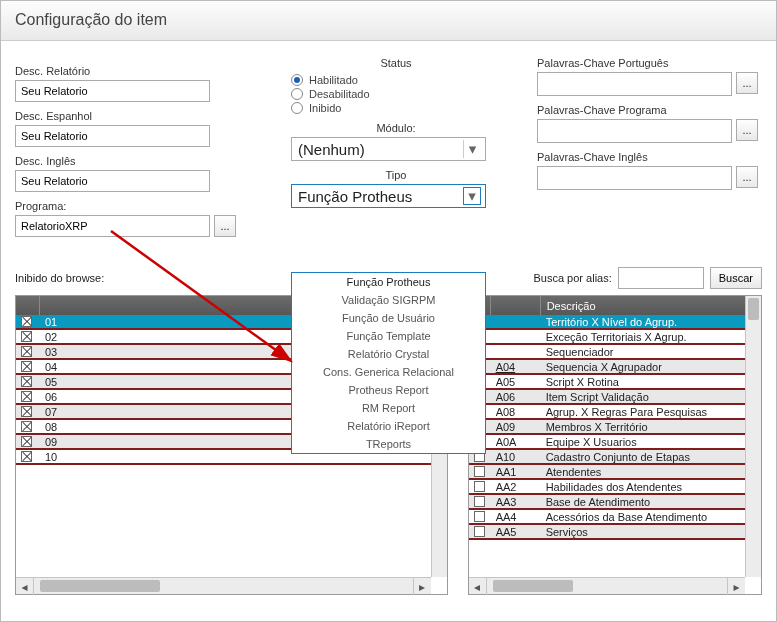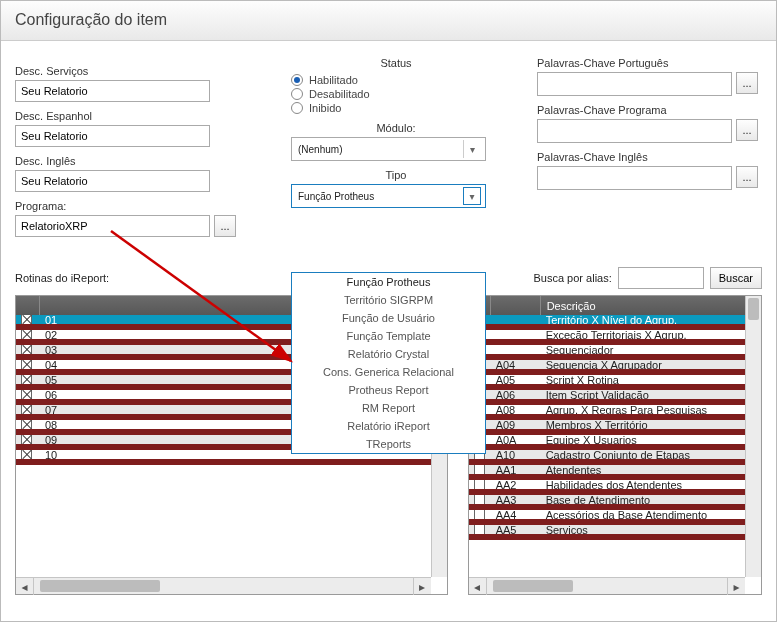--- a/index.html
+++ b/index.html
@@ -10,39 +10,39 @@
   .row{display:flex;gap:36px;}
   .col{flex:1;}
   .field-label{font-size:11px;color:#333;margin:8px 0 3px 0;display:block;}
   .text-input{width:195px;height:22px;border:1px solid #aaa;padding:2px 5px;font-size:11px;background:#fff;}
   .wide-input{width:195px;}
   .btn-small{width:22px;height:22px;border:1px solid #aaa;background:linear-gradient(#fefefe,#e9e9e9);display:inline-flex;align-items:center;justify-content:center;font-size:11px;margin-left:4px;vertical-align:top;cursor:pointer;}
   .radio-group{padding-top:2px;}
   .radio-row{display:flex;align-items:center;gap:6px;margin-bottom:2px;font-size:11px;color:#444;}
   .radio{width:12px;height:12px;border:1px solid #888;border-radius:50%;display:inline-block;position:relative;}
   .radio.checked::after{content:"";position:absolute;top:2px;left:2px;width:6px;height:6px;border-radius:50%;background:#1a5fb4;}
-  .select{width:195px;height:24px;border:1px solid #aaa;background:#fff;display:flex;align-items:center;justify-content:space-between;padding:0 4px 0 6px;font-size:10px;cursor:pointer;}
+  .select{width:195px;height:24px;border:1px solid #aaa;background:#fff;display:flex;align-items:center;justify-content:space-between;padding:0 4px 0 6px;font-size:15px;cursor:pointer;}
   .select .arrow-btn{width:18px;height:18px;border-left:1px solid #ccc;display:flex;align-items:center;justify-content:center;color:#666;}
   .select.open{border-color:#1a7dbf;}
   .dropdown{position:absolute;width:195px;border:1px solid #1a7dbf;background:#fff;z-index:20;font-size:11px;color:#555;}
   .dropdown .opt{padding:2px 6px;line-height:14px;cursor:pointer;}
   .dropdown .opt.sel{background:#fff;color:#222;font-weight:normal;}
   .keyword-input{width:195px;height:24px;border:1px solid #aaa;background:#fff;}
   .mid-bar{display:flex;align-items:center;justify-content:space-between;margin-top:30px;font-size:11px;}
   .search-box{display:flex;align-items:center;gap:6px;}
   .search-box input{width:86px;height:22px;border:1px solid #aaa;padding:2px 4px;font-size:11px;}
   .btn{height:22px;border:1px solid #aaa;background:linear-gradient(#fefefe,#e9e9e9);padding:0 8px;font-size:11px;cursor:pointer;}
   .tables{display:flex;gap:20px;margin-top:6px;}
   .table-wrap{border:1px solid #9a9a9a;position:relative;background:#fff;}
   .tw-left{width:435px;height:300px;}
   .tw-right{width:296px;height:300px;}
   .thead{display:flex;background:linear-gradient(#6b6b6b,#575757);color:#fff;font-size:11px;height:19px;align-items:flex-end;}
   .thead .th{padding:0 6px;border-right:1px solid #888;height:100%;display:flex;align-items:center;}
   .tbody{overflow:hidden;}
-  .tr{display:flex;height:15px;border-bottom:6px solid #7f1d1d;font-size:11px;align-items:center;}
+  .tr{display:flex;height:15px;border-bottom:2px solid #7f1d1d;font-size:11px;align-items:center;}
   .tr.alt{background:#e8e8e8;}
   .tr.sel{background:#0b9abf;color:#fff;}
   .td{padding:0 5px;overflow:hidden;white-space:nowrap;display:flex;align-items:center;height:100%;}
   .chk{width:11px;height:11px;border:1px solid #666;background:#fff;display:inline-block;position:relative;}
   .chk.checked::before,.chk.checked::after{content:"";position:absolute;background:#333;}
   .chk.checked::before{width:12px;height:1px;top:4px;left:-1px;transform:rotate(45deg);}
   .chk.checked::after{width:12px;height:1px;top:4px;left:-1px;transform:rotate(-45deg);}
   .vscroll{position:absolute;right:0;top:0;bottom:17px;width:16px;background:#ececec;border-left:1px solid #c5c5c5;}
   .vscroll .thumb{position:absolute;left:2px;right:2px;top:2px;height:40px;background:#bcbcbc;border-radius:2px;}
   .hscroll{position:absolute;left:0;right:16px;bottom:0;height:17px;background:#ececec;border-top:1px solid #c5c5c5;}
@@ -57,21 +57,21 @@
 
 <div class="window">
   <div class="titlebar">
     <span>Configuração do item</span>
   </div>
 
   <div class="body">
     <div class="row">
 
       <div class="col" style="flex:0 0 240px;">
-        <label class="field-label">Desc. Serviços</label>
+        <label class="field-label">Desc. Relatório</label>
         <input class="text-input" value="Seu Relatorio" style="">
 
         <label class="field-label">Desc. Espanhol</label>
         <input class="text-input" value="Seu Relatorio" style="">
 
         <label class="field-label">Desc. Inglês</label>
         <input class="text-input" value="Seu Relatorio" style="">
 
         <label class="field-label">Programa:</label>
         <span style="display:inline-flex;">
@@ -103,21 +103,21 @@
           <span class="arrow-btn">▾</span>
         </div>
 
         <label class="field-label">Tipo</label>
         <div class="select open" style="position:relative;">
           <span>Função Protheus</span>
           <span class="arrow-btn" style="border:1px solid #1a7dbf;">▾</span>
         </div>
         <div class="dropdown" id="tipo-dropdown" style="top:231px;left:290px;">
             <div class="opt sel">Função Protheus</div>
-            <div class="opt">Território SIGRPM</div>
+            <div class="opt">Validação SIGRPM</div>
             <div class="opt">Função de Usuário</div>
             <div class="opt">Função Template</div>
             <div class="opt">Relatório Crystal</div>
             <div class="opt">Cons. Generica Relacional</div>
             <div class="opt">Protheus Report</div>
             <div class="opt">RM Report</div>
             <div class="opt">Relatório iReport</div>
             <div class="opt">TReports</div>
           </div>
       </div>
@@ -137,21 +137,21 @@
 
         <label class="field-label">Palavras-Chave Inglês</label>
         <span style="display:inline-flex;">
           <input class="keyword-input" style="">
           <span class="btn-small">...</span>
         </span>
       </div>
     </div>
 
     <div class="mid-bar">
-      <span>Rotinas do iReport:</span>
+      <span>Inibido do browse:</span>
       <div class="search-box">
         <span>Busca por alias:</span>
         <input style="">
         <button class="btn">Buscar</button>
       </div>
     </div>
 
     <div class="tables">
 
       <div class="table-wrap tw-left">

